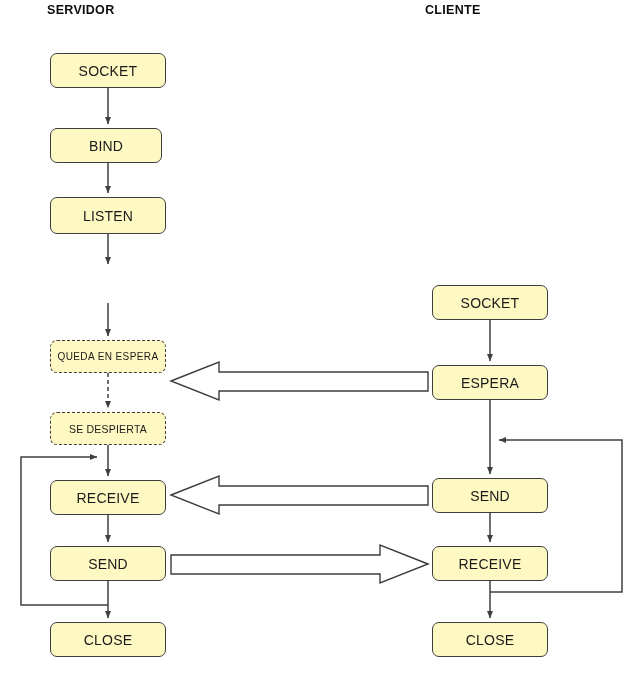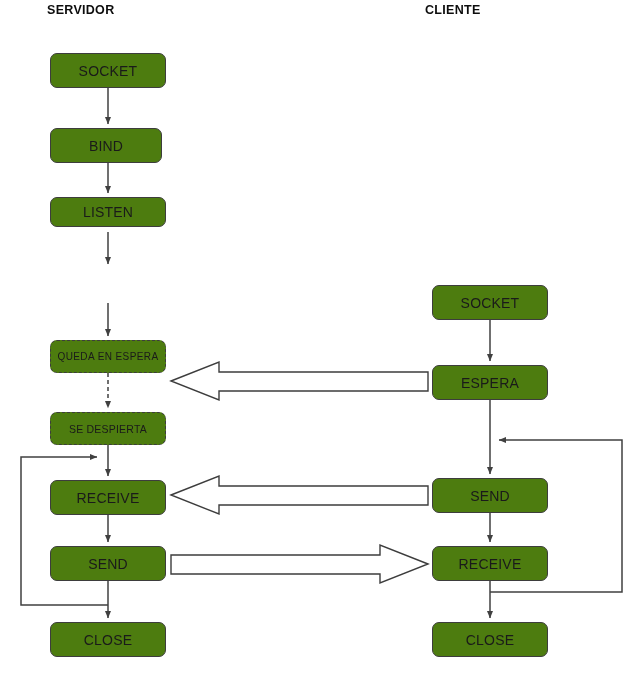--- a/index.html
+++ b/index.html
@@ -25,21 +25,21 @@
     white-space: nowrap;
   }
   #header-servidor { left: 47px; top: 3px; width: 135px; }
   #header-cliente  { left: 425px; top: 3px; width: 135px; }
 
   .node {
     position: absolute;
     box-sizing: border-box;
     border: 1.3px solid #3d3d3d;
     border-radius: 7px;
-    background: #4d7c0f;
+    background: #fef9c3;
     display: flex;
     align-items: center;
     justify-content: center;
     font-size: 14px;
     color: #1a1a1a;
     letter-spacing: 0.2px;
     white-space: nowrap;
   }
   .node.dashed {
     border: 1.3px dashed #3d3d3d;
@@ -104,21 +104,21 @@
 
     <polygon points="171,381 219,362 219,372 428,372 428,391 219,391 219,400" fill="#ffffff" stroke="#3d3d3d" stroke-width="1.4" stroke-linejoin="miter"></polygon>
 
     <polygon points="171,495 219,476 219,486 428,486 428,505 219,505 219,514" fill="#ffffff" stroke="#3d3d3d" stroke-width="1.4" stroke-linejoin="miter"></polygon>
 
     <polygon points="428,564 380,545 380,555 171,555 171,574 380,574 380,583" fill="#ffffff" stroke="#3d3d3d" stroke-width="1.4" stroke-linejoin="miter"></polygon>
   </svg>
 
   <div class="node" id="srv-socket" style="left:50px;top:53px;width:116px;height:35px;">SOCKET</div>
   <div class="node" id="srv-bind" style="left:50px;top:128px;width:112px;height:35px;">BIND</div>
-  <div class="node" id="srv-listen" style="left:50px;top:197px;width:116px;height:30px;border-radius:7px;">LISTEN</div>
+  <div class="node" id="srv-listen" style="left:50px;top:197px;width:116px;height:37px;border-radius:7px;">LISTEN</div>
   <div class="node dashed small-text" id="srv-espera" style="left:50px;top:340px;width:116px;height:33px;">QUEDA EN ESPERA</div>
   <div class="node dashed mid-text" id="srv-despierta" style="left:50px;top:412px;width:116px;height:33px;text-align:right;">SE DESPIERTA</div>
   <div class="node" id="srv-receive" style="left:50px;top:480px;width:116px;height:35px;">RECEIVE</div>
   <div class="node" id="srv-send" style="left:50px;top:546px;width:116px;height:35px;">SEND</div>
   <div class="node" id="srv-close" style="left:50px;top:622px;width:116px;height:35px;">CLOSE</div>
 
   <div class="node" id="cli-socket" style="left:432px;top:285px;width:116px;height:35px;">SOCKET</div>
   <div class="node" id="cli-connect" style="left:432px;top:365px;width:116px;height:35px;">ESPERA</div>
   <div class="node" id="cli-send" style="left:432px;top:478px;width:116px;height:35px;">SEND</div>
   <div class="node" id="cli-receive" style="left:432px;top:546px;width:116px;height:35px;">RECEIVE</div>

